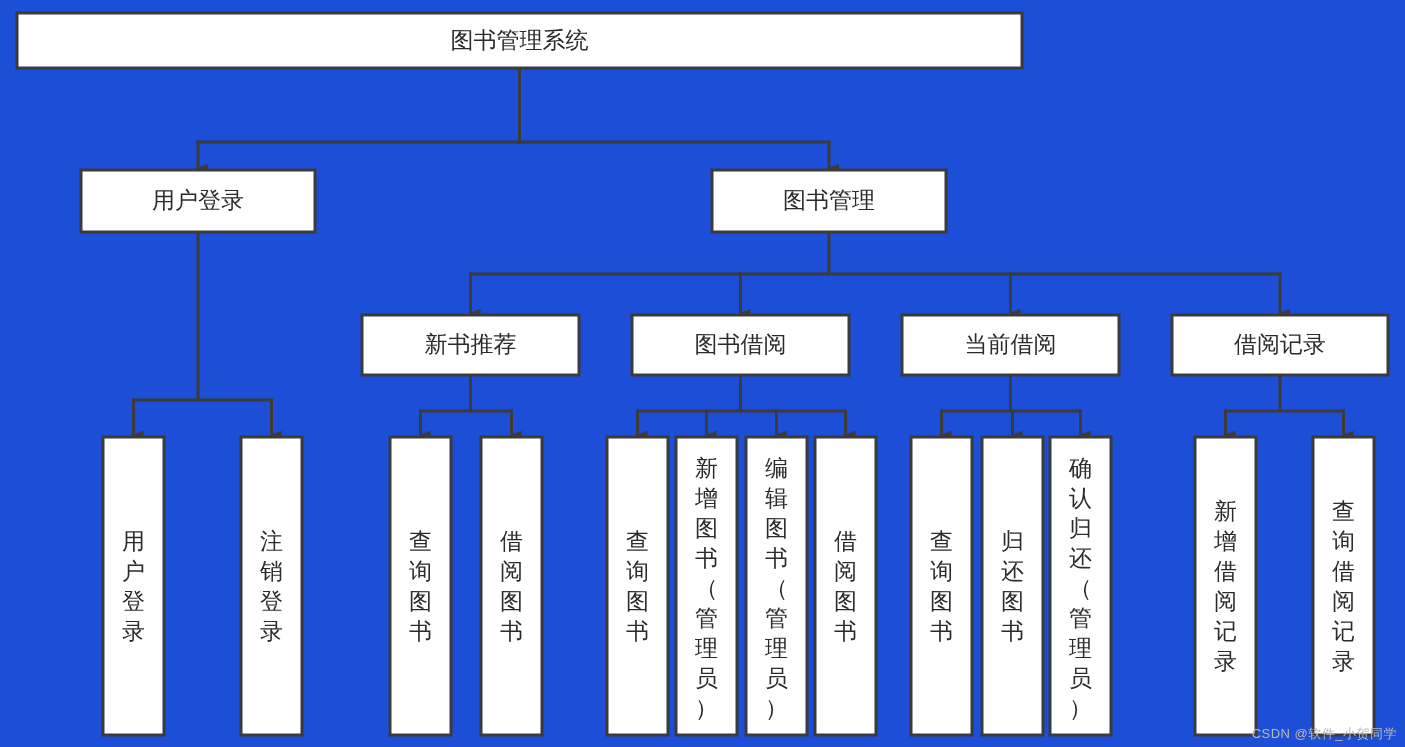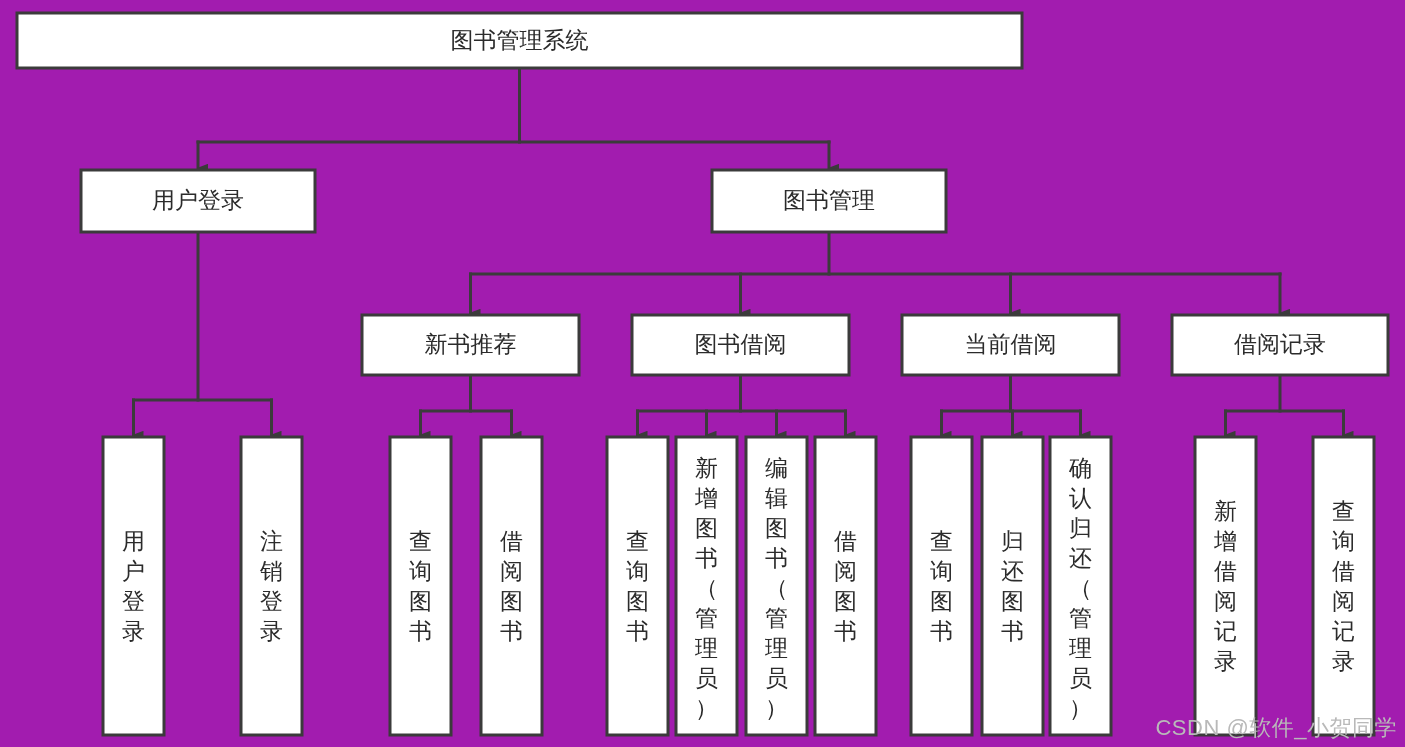--- a/index.html
+++ b/index.html
@@ -1,26 +1,26 @@
 <!DOCTYPE html>
 <html><head>
 <meta charset="utf-8">
 <style>
   html,body{margin:0;padding:0;background:#ffffff;}
   body{width:1405px;height:747px;overflow:hidden;
        font-family:"Liberation Sans","DejaVu Sans",sans-serif;}
-  #diagram-root{position:relative;width:1405px;height:747px;background:#a21caf;}
+  #diagram-root{position:relative;width:1405px;height:747px;background:#1d4ed8;}
   svg#tree-svg{position:absolute;left:0;top:0;width:1405px;height:747px;}
   .node-box{fill:#ffffff;stroke:#3b3b3b;stroke-width:3;}
   .edge{stroke:#3b3b3b;stroke-width:3;fill:none;stroke-linecap:square;}
   .node-label{fill:#2b2b2b;font-family:"Liberation Sans","DejaVu Sans",sans-serif;
               font-size:23px;text-anchor:middle;dominant-baseline:middle;}
   .leaf-label{fill:#2b2b2b;font-family:"Liberation Sans","DejaVu Sans",sans-serif;
               font-size:23px;}
-  .watermark{position:absolute;right:8px;bottom:4px;color:#b9b9b9;font-size:22px;
+  .watermark{position:absolute;right:8px;bottom:4px;color:#b9b9b9;font-size:13px;
              font-family:"Liberation Sans","DejaVu Sans",sans-serif;white-space:nowrap;
              letter-spacing:0.5px;}
 </style>
 </head>
 <body>
 
 <div id="diagram-root">
 
   <svg id="tree-svg" viewBox="0 0 1405 747">
     <defs>

